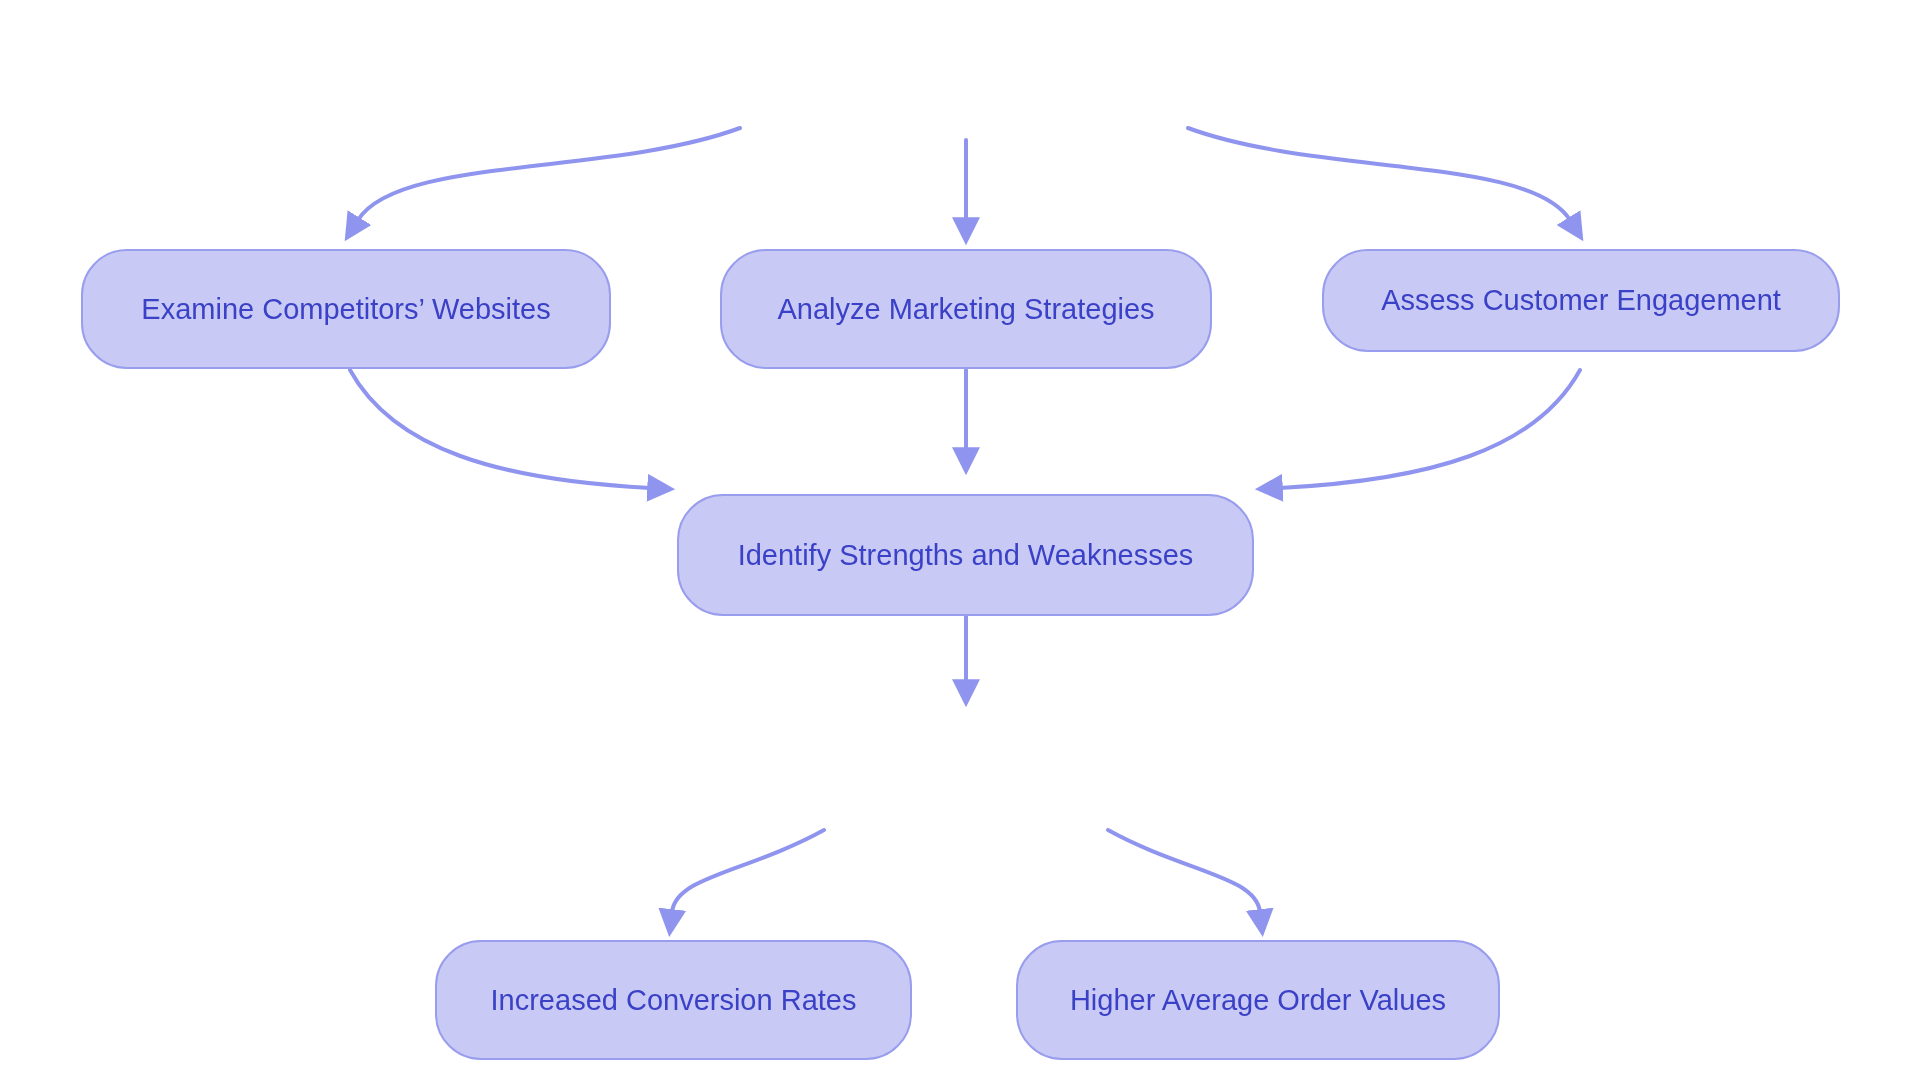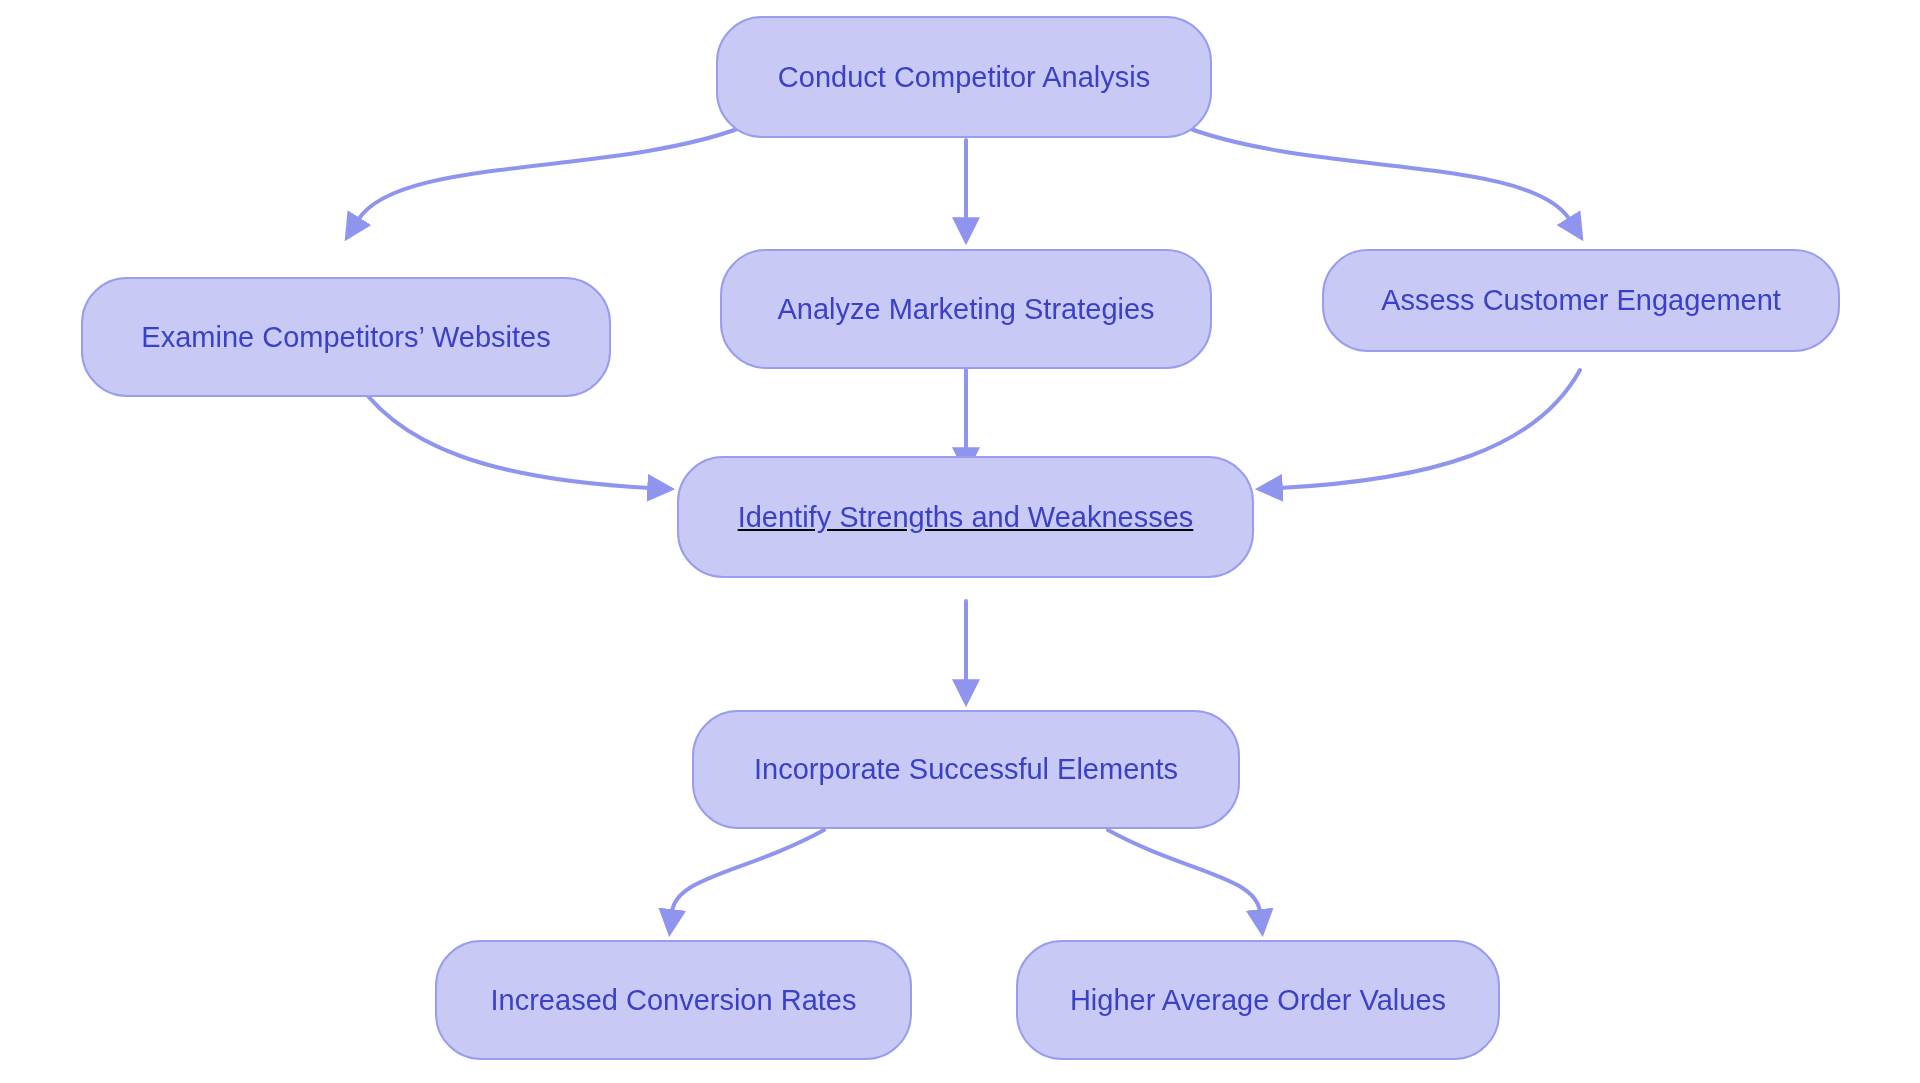--- a/index.html
+++ b/index.html
@@ -78,43 +78,37 @@
     <path class="edge" d="M 350 370 C 394 450, 500 480, 650 488" marker-end="url(#arrow)"></path>
     <path class="edge" d="M 966 370 L 966 450" marker-end="url(#arrow)"></path>
     <path class="edge" d="M 1580 370 C 1536 450, 1430 480, 1280 488" marker-end="url(#arrow)"></path>
 
     <path class="edge" d="M 966 601 L 966 682" marker-end="url(#arrow)"></path>
 
     <path class="edge" d="M 824 830 C 748 872, 676 876, 672 912" marker-end="url(#arrow)"></path>
     <path class="edge" d="M 1108 830 C 1184 872, 1256 876, 1260 912" marker-end="url(#arrow)"></path>
   </svg>
 
-  <div class="node" style="left:716px; top:16px; width:496px; height:122px;">
-    <span class="node-label">Conduct Competitor Analysis</span>
-  </div>
 
-  <div class="node" style="left:81px; top:249px; width:530px; height:120px;margin-top:28px;">
+  <div class="node" style="left:81px; top:249px; width:530px; height:120px;">
     <span class="node-label">Examine Competitors’ Websites</span>
   </div>
 
   <div class="node" style="left:720px; top:249px; width:492px; height:120px;align-items:center;">
     <span class="node-label">Analyze Marketing Strategies</span>
   </div>
 
   <div class="node" style="left:1322px; top:249px; width:518px; height:103px;">
     <span class="node-label">Assess Customer Engagement</span>
   </div>
 
-  <div class="node" style="left:677px; top:456px; width:577px; height:122px;text-decoration:underline;">
+  <div class="node" style="left:677px; top:494px; width:577px; height:122px;">
     <span class="node-label">Identify Strengths and Weaknesses</span>
   </div>
 
-  <div class="node" style="left:692px; top:710px; width:548px; height:119px;">
-    <span class="node-label">Incorporate Successful Elements</span>
-  </div>
 
   <div class="node" style="left:1016px; top:940px; width:484px; height:120px;">
     <span class="node-label">Higher Average Order Values</span>
   </div>
 
   <div class="node" style="left:435px; top:940px; width:477px; height:120px;">
     <span class="node-label">Increased Conversion Rates</span>
   </div>
 
 </div>

